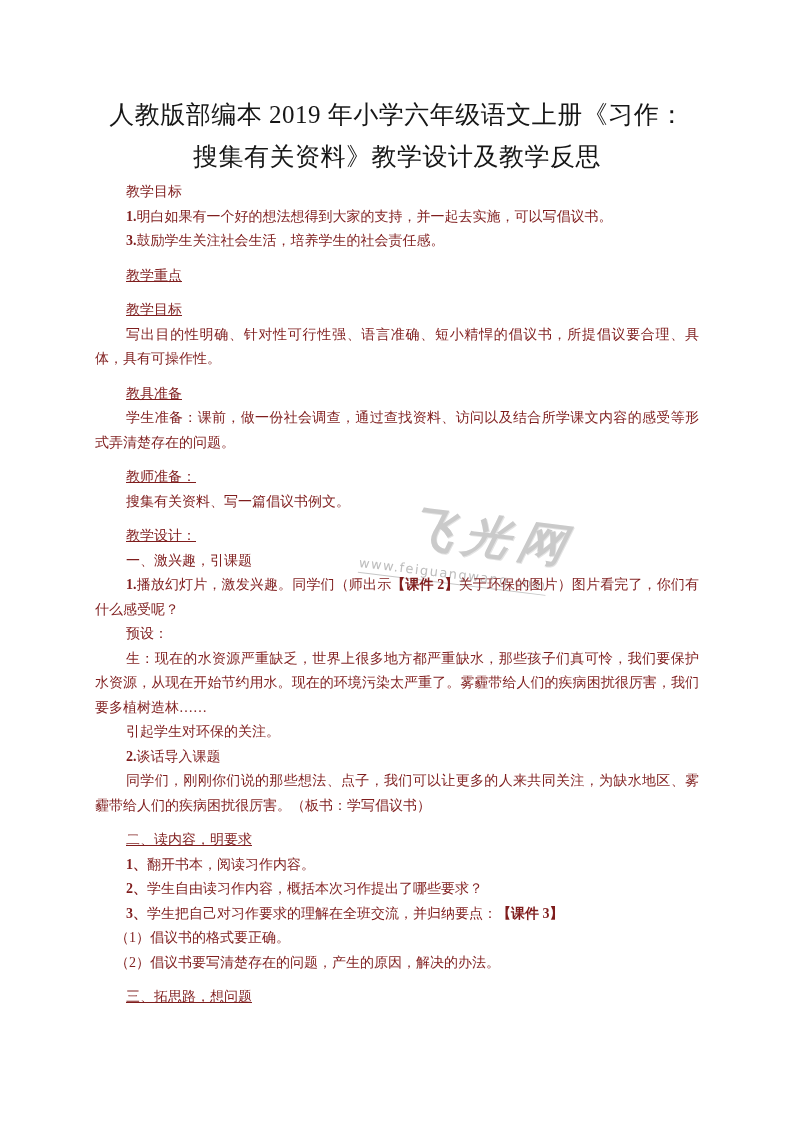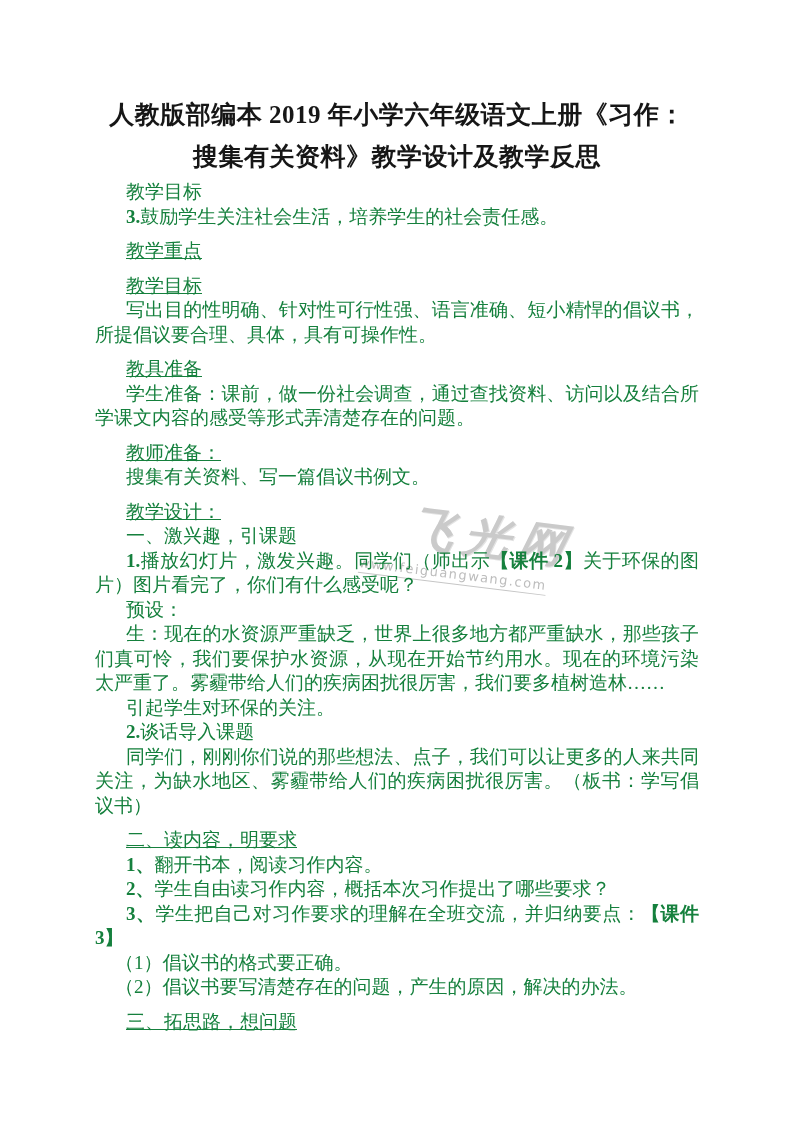--- a/index.html
+++ b/index.html
@@ -13,30 +13,30 @@
   .page {
     position: relative;
     width: 100%; height: 100%;
     box-sizing: border-box;
     padding: 94px 94px 0 95px;
     z-index: 1;
   }
   .doc-title {
     font-size: 25px;
     line-height: 42px;
-    font-weight: 700;
+    font-weight: 400;
     text-align: center;
     color: #161616;
     margin: 0 0 2px 0;
     letter-spacing: 0.5px;
   }
   .doc-body {
-    font-size: 19px;
+    font-size: 14px;
     line-height: 24.5px;
-    color: #15803d;
+    color: #7f1d1d;
     text-align: justify;
   }
   p.para { margin: 0; padding: 0; }
   p.ind { text-indent: 31px; }
   p.ind-s { text-indent: 20px; }
   p.gap { margin-top: 10px; text-decoration: underline; }
   .b { font-weight: 700; }
   
   .watermark {
     position: absolute;
@@ -76,20 +76,21 @@
   <div class="wm-url">www.feiguangwang.com</div>
 </div>
 
 <div class="page">
   <h1 class="doc-title">
     <span>人教版部编本 2019 年小学六年级语文上册《习作：</span><br>
     <span>搜集有关资料》教学设计及教学反思</span>
   </h1>
   <div class="doc-body">
       <p class="para ind"><span>教学目标</span></p>
+      <p class="para ind"><span class="b">1.</span><span>明白如果有一个好的想法想得到大家的支持，并一起去实施，可以写倡议书。</span></p>
       <p class="para ind"><span class="b">3.</span><span>鼓励学生关注社会生活，培养学生的社会责任感。</span></p>
       <p class="para ind gap"><span>教学重点</span></p>
       <p class="para ind gap"><span>教学目标</span></p>
       <p class="para ind"><span>写出目的性明确、针对性可行性强、语言准确、短小精悍的倡议书，所提倡议要合理、具体，具有可操作性。</span></p>
       <p class="para ind gap"><span>教具准备</span></p>
       <p class="para ind"><span>学生准备：课前，做一份社会调查，通过查找资料、访问以及结合所学课文内容的感受等形式弄清楚存在的问题。</span></p>
       <p class="para ind gap"><span>教师准备：</span></p>
       <p class="para ind"><span>搜集有关资料、写一篇倡议书例文。</span></p>
       <p class="para ind gap"><span>教学设计：</span></p>
       <p class="para ind"><span>一、激兴趣，引课题</span></p>

